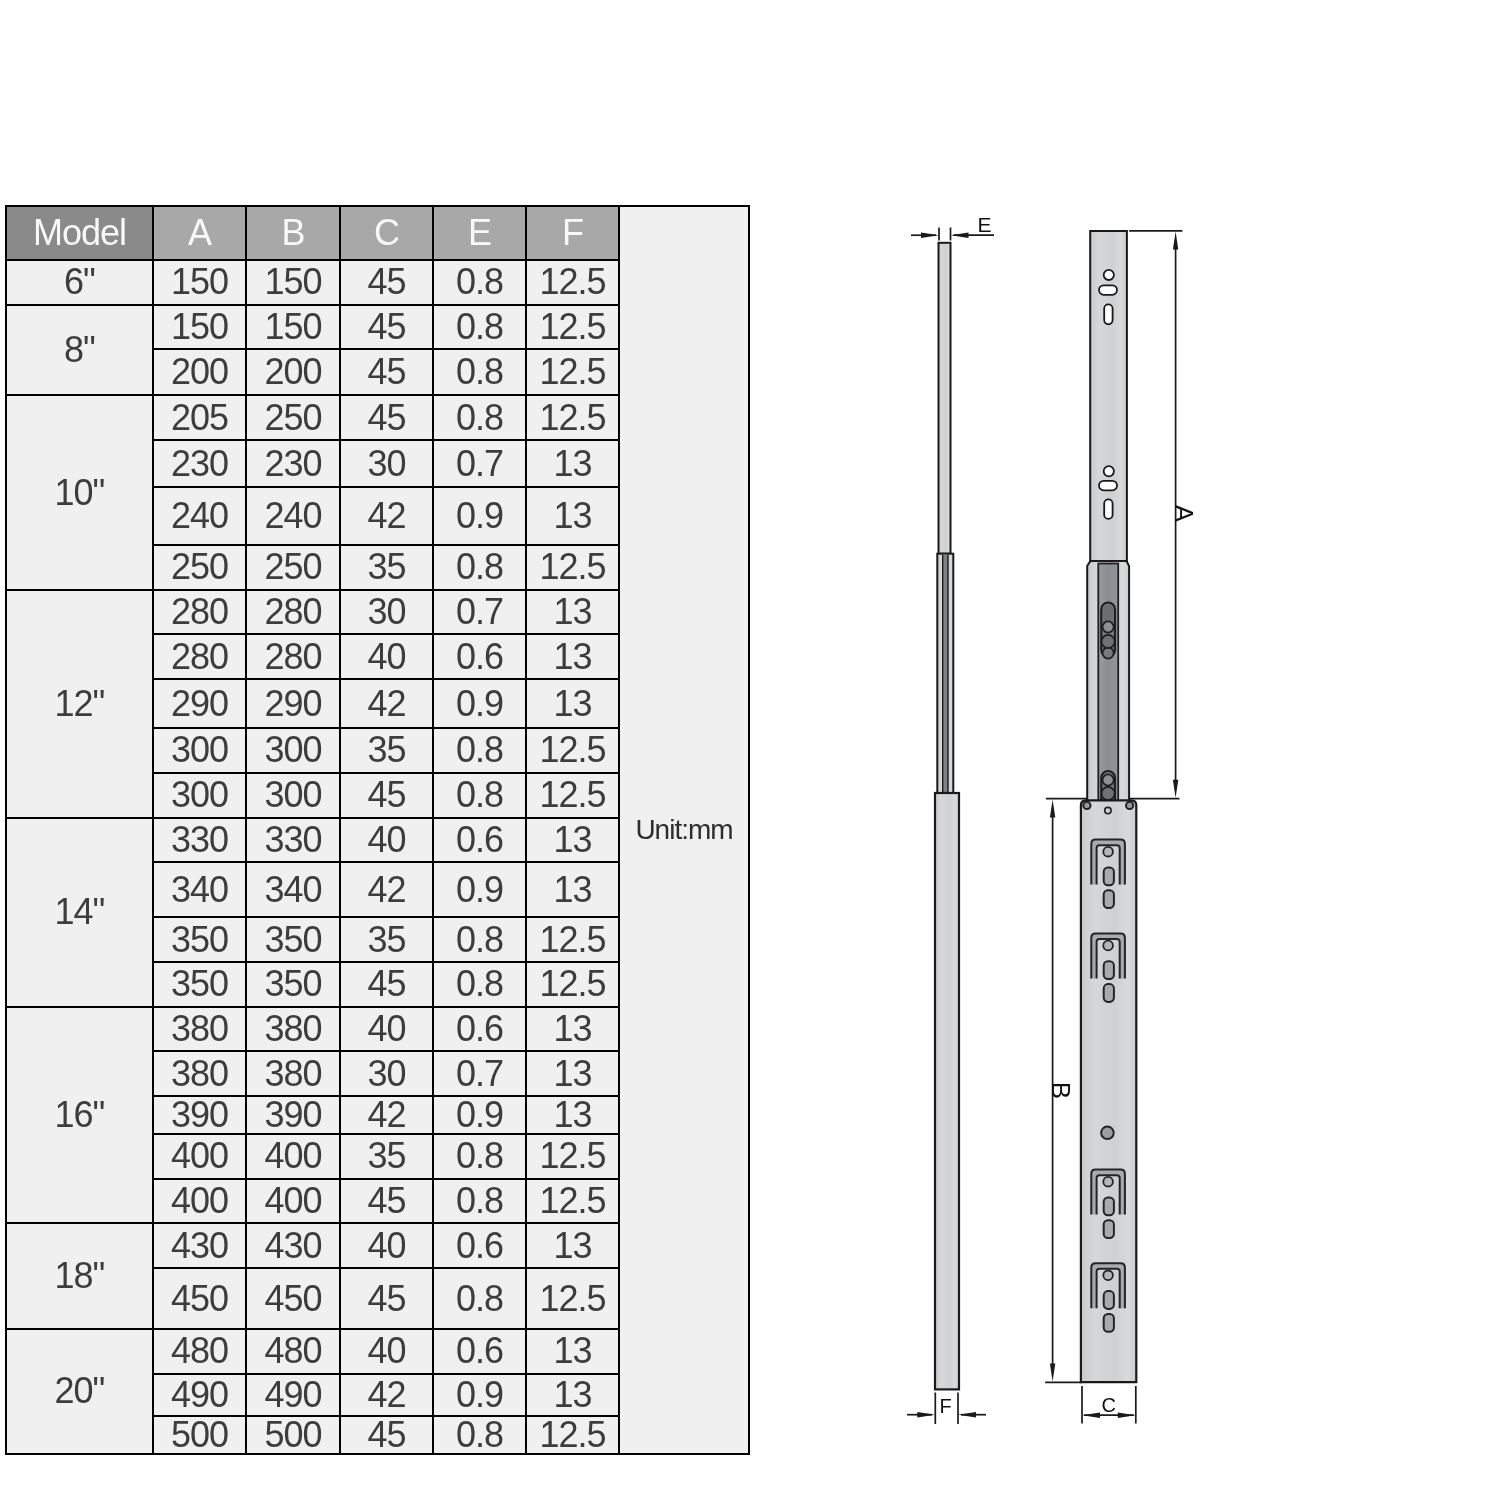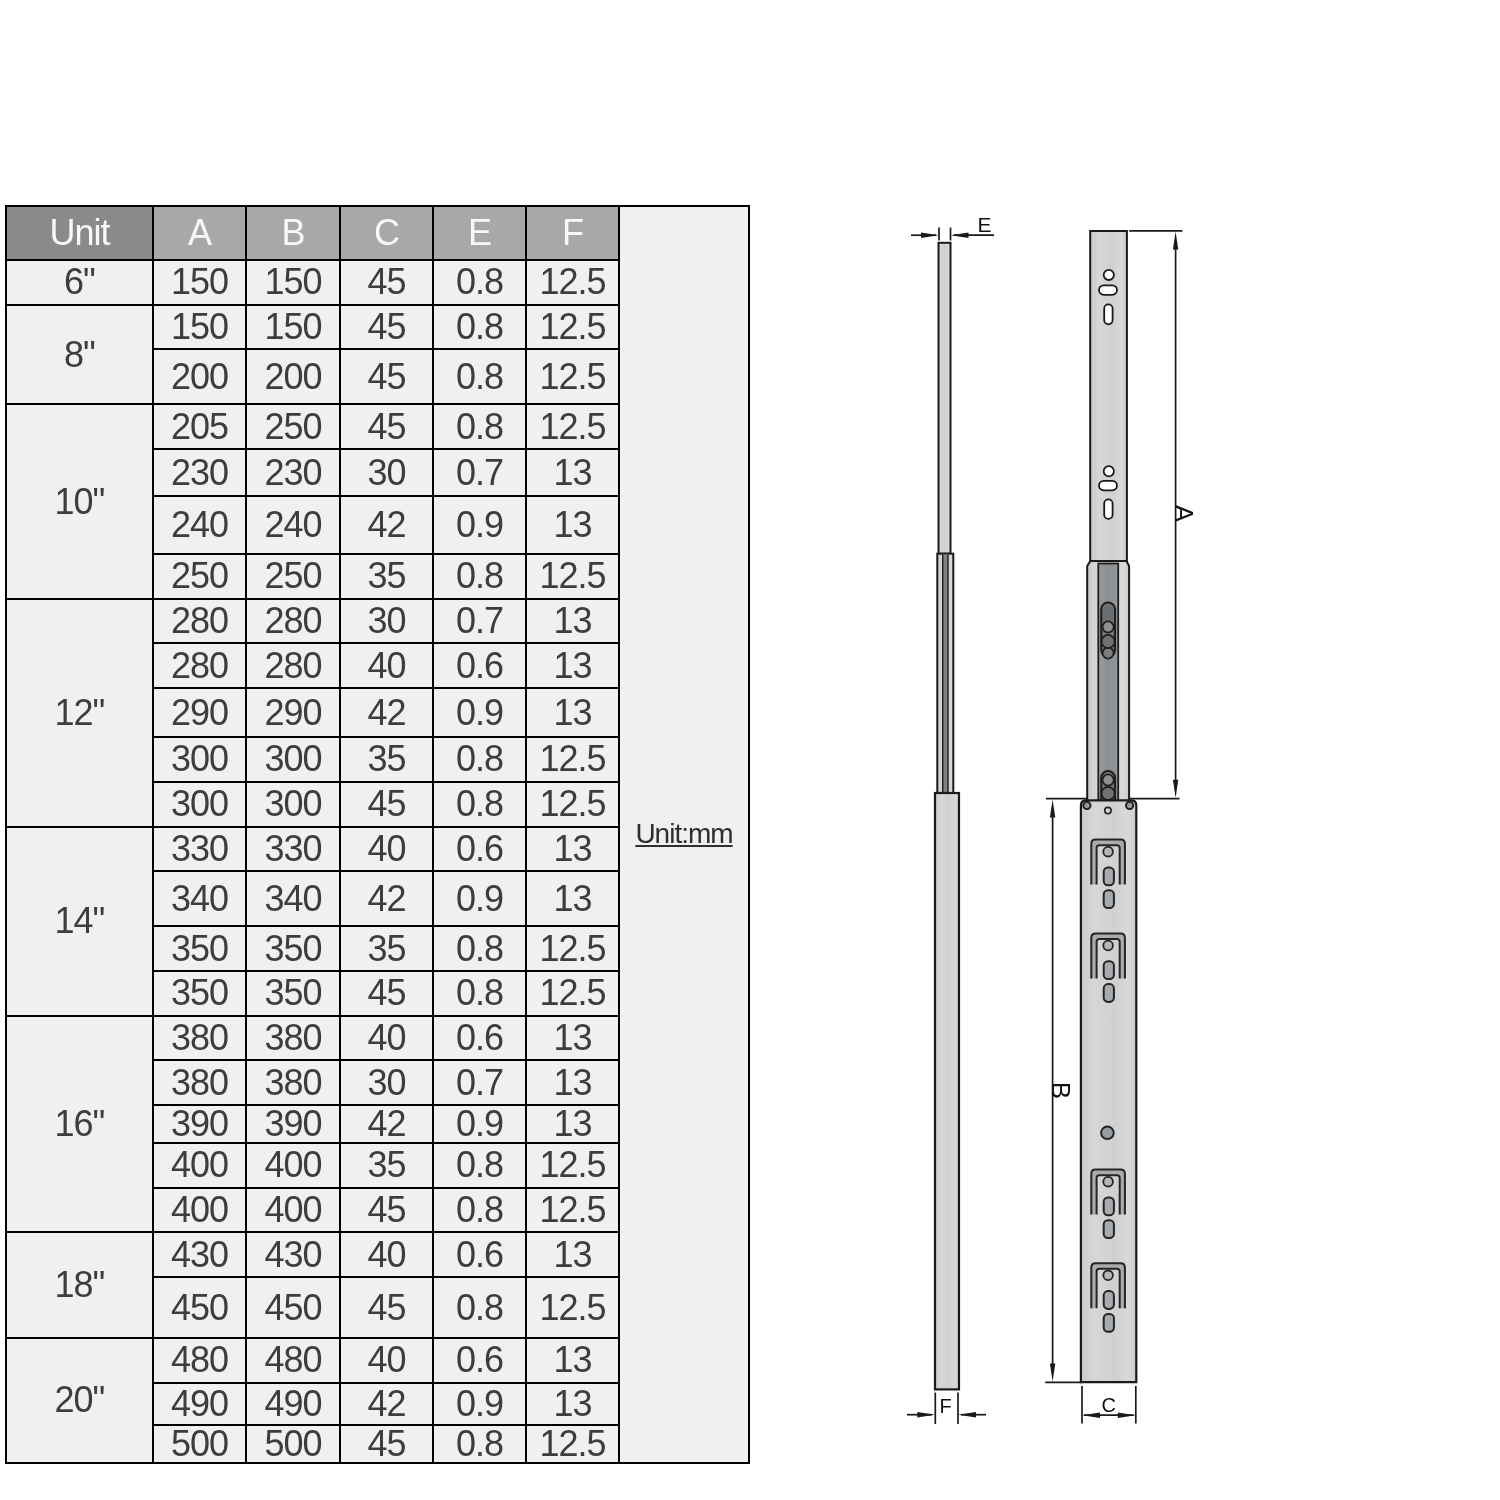--- a/index.html
+++ b/index.html
@@ -2,40 +2,40 @@
 <html><head>
 <meta charset="utf-8">
 <style>
   html,body{margin:0;padding:0;background:#ffffff;}
   body{width:1500px;height:1500px;position:relative;font-family:"Liberation Sans",sans-serif;}
   table{position:absolute;left:5px;top:205px;border-collapse:collapse;table-layout:fixed;}
   td{border:2px solid #000;background:#f0f0f1;text-align:center;vertical-align:middle;
      font-size:36px;color:#3d3d3d;letter-spacing:-1px;padding:0;line-height:1;}
   td.hm{background:#8a8a8a;color:#f8f8f8;}
   td.hc{background:#a8a8a8;color:#f8f8f8;}
-  td.unit{background:#f0f0f1;font-size:28px;color:#2e2e2e;text-decoration:underline;}
+  td.unit{background:#f0f0f1;font-size:28px;color:#2e2e2e;}
   svg{position:absolute;left:0;top:0;}
 </style>
 </head>
 <body>
 
 <table>
   <colgroup>
     <col style="width:147px">
       <col style="width:93px">
       <col style="width:94px">
     <col style="width:93px">
       <col style="width:93px">
       <col style="width:93px">
       <col style="width:130px">
   </colgroup>
 
   <tbody>
       <tr style="height:54px">
-    <td class="hm">Unit</td>
+    <td class="hm">Model</td>
         <td class="hc">A</td>
         <td class="hc">B</td>
         <td class="hc">C</td>
     <td class="hc">E</td>
         <td class="hc">F</td>
 
     <td class="unit" rowspan="27">Unit:mm</td>
   </tr>
 
   <tr style="height:44.7px">
@@ -48,21 +48,21 @@
       </tr>
 
   <tr style="height:44.7px">
         <td rowspan="2">8"</td>
         <td>150</td>
         <td>150</td>
         <td>45</td>
         <td>0.8</td>
         <td>12.5</td>
       </tr>
-  <tr style="height:55px">
+  <tr style="height:46px">
         <td>200</td>
         <td>200</td>
         <td>45</td>
         <td>0.8</td>
         <td>12.5</td>
       </tr>
 
   <tr style="height:44.7px">
         <td rowspan="4">10"</td>
         <td>205</td>

